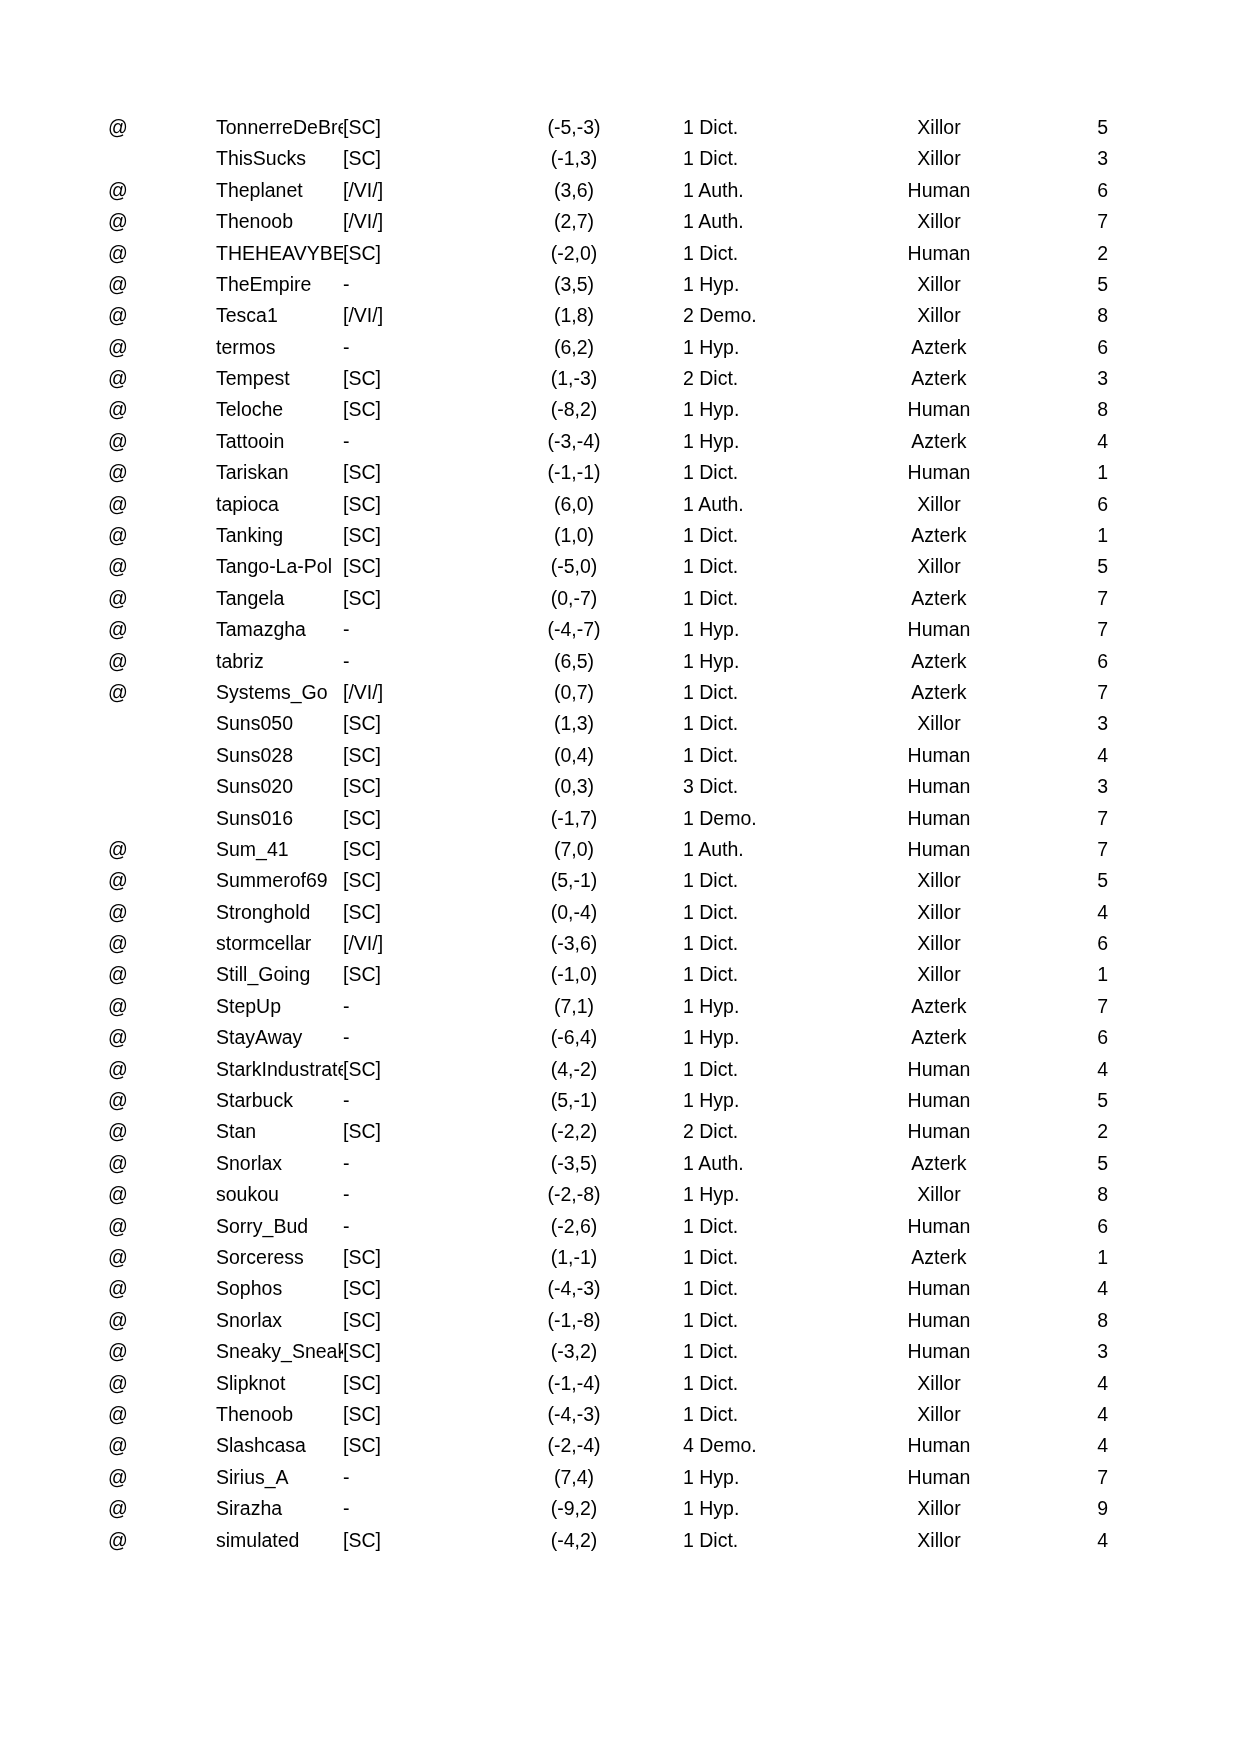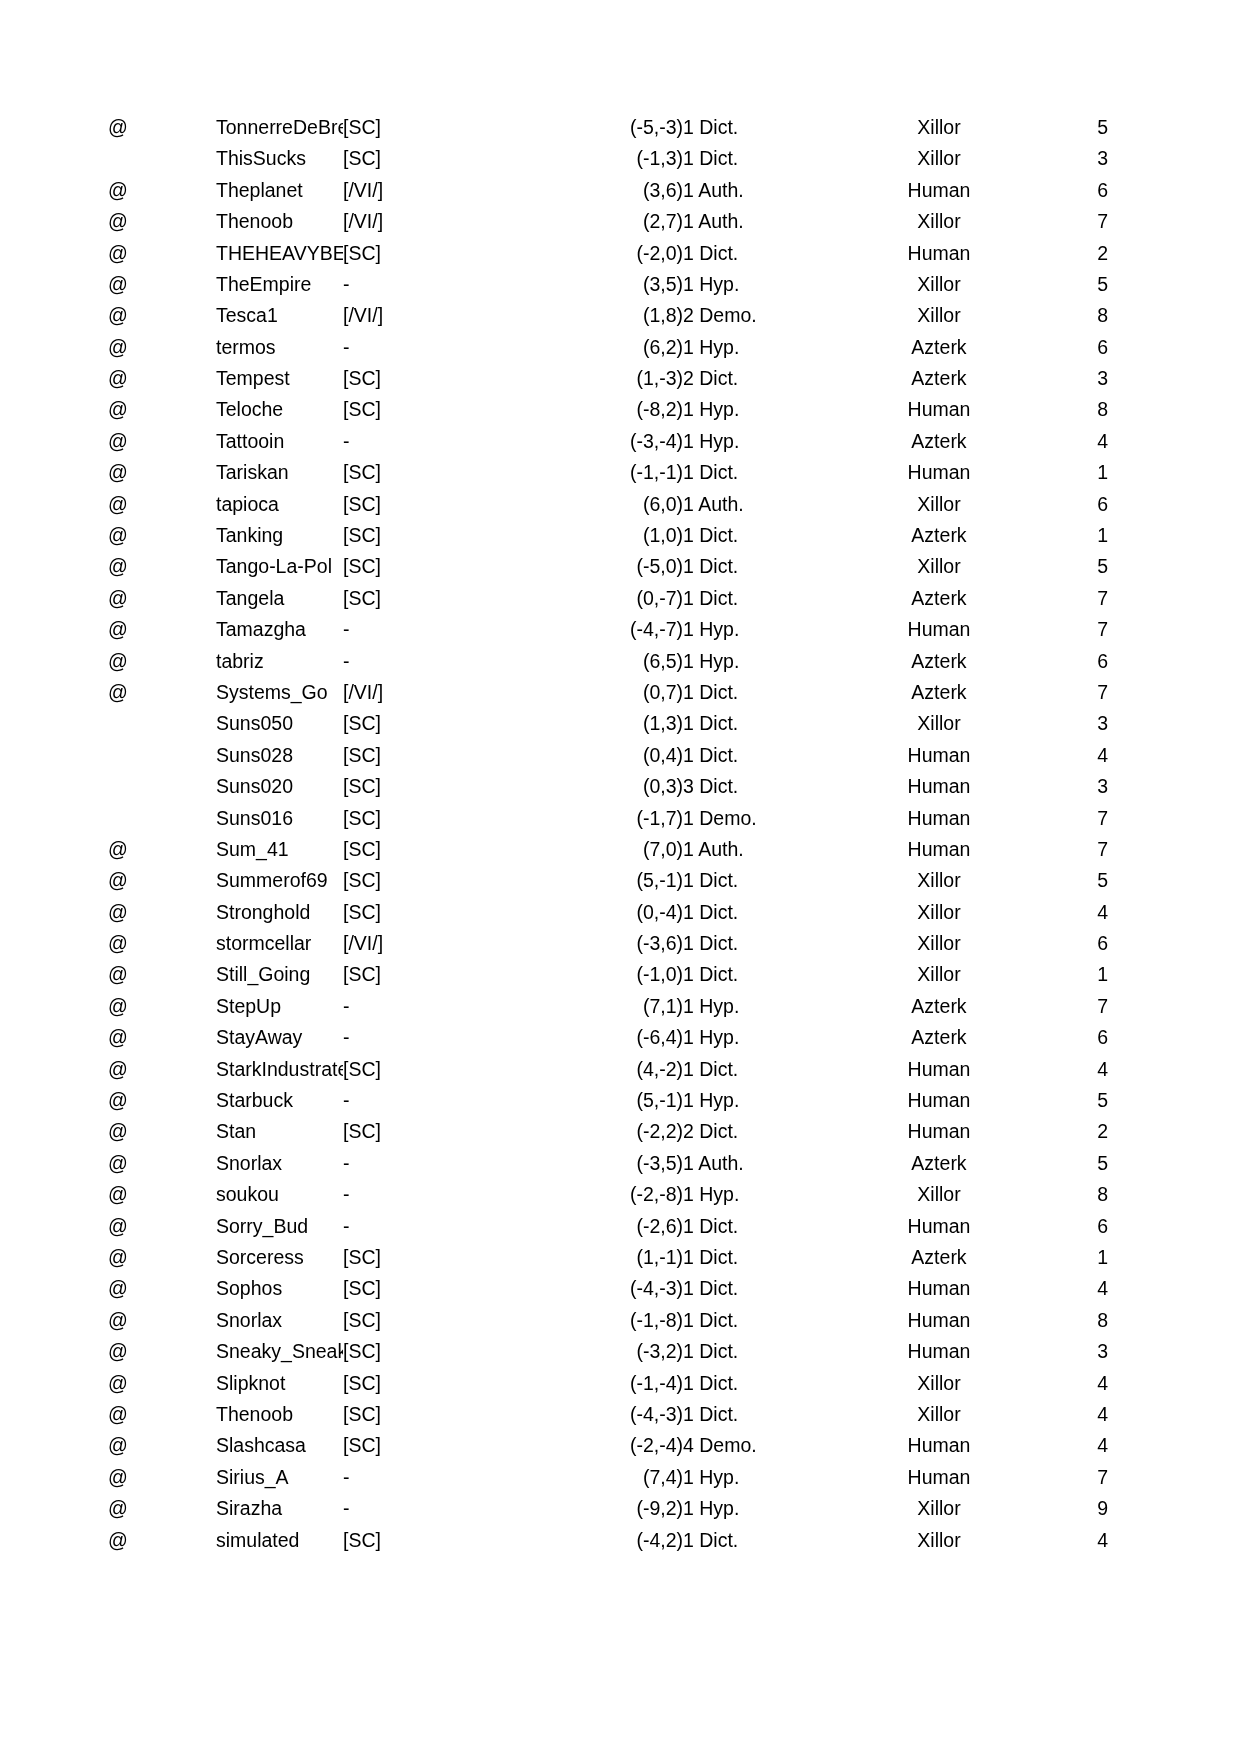--- a/index.html
+++ b/index.html
@@ -41,21 +41,21 @@
   col.c-name    { width: 127px; }
   col.c-tag     { width: 122px; }
   col.c-coord   { width: 218px; }
   col.c-count   { width: 140px; }
   col.c-race    { width: 232px; }
   col.c-num     { width: 53px; }
 
   td.at        { text-align: left; }
   td.name      { text-align: left; padding-right: 2px; }
   td.tag       { text-align: left; }
-  td.coord     { text-align: right; }
+  td.coord     { text-align: center; }
   td.count     { text-align: left; }
   td.race      { text-align: center; }
   td.num       { text-align: right; }
 </style>
 </head>
 <body>
 
 <div class="page">
   <div class="table-wrap">
     <table class="listing">

